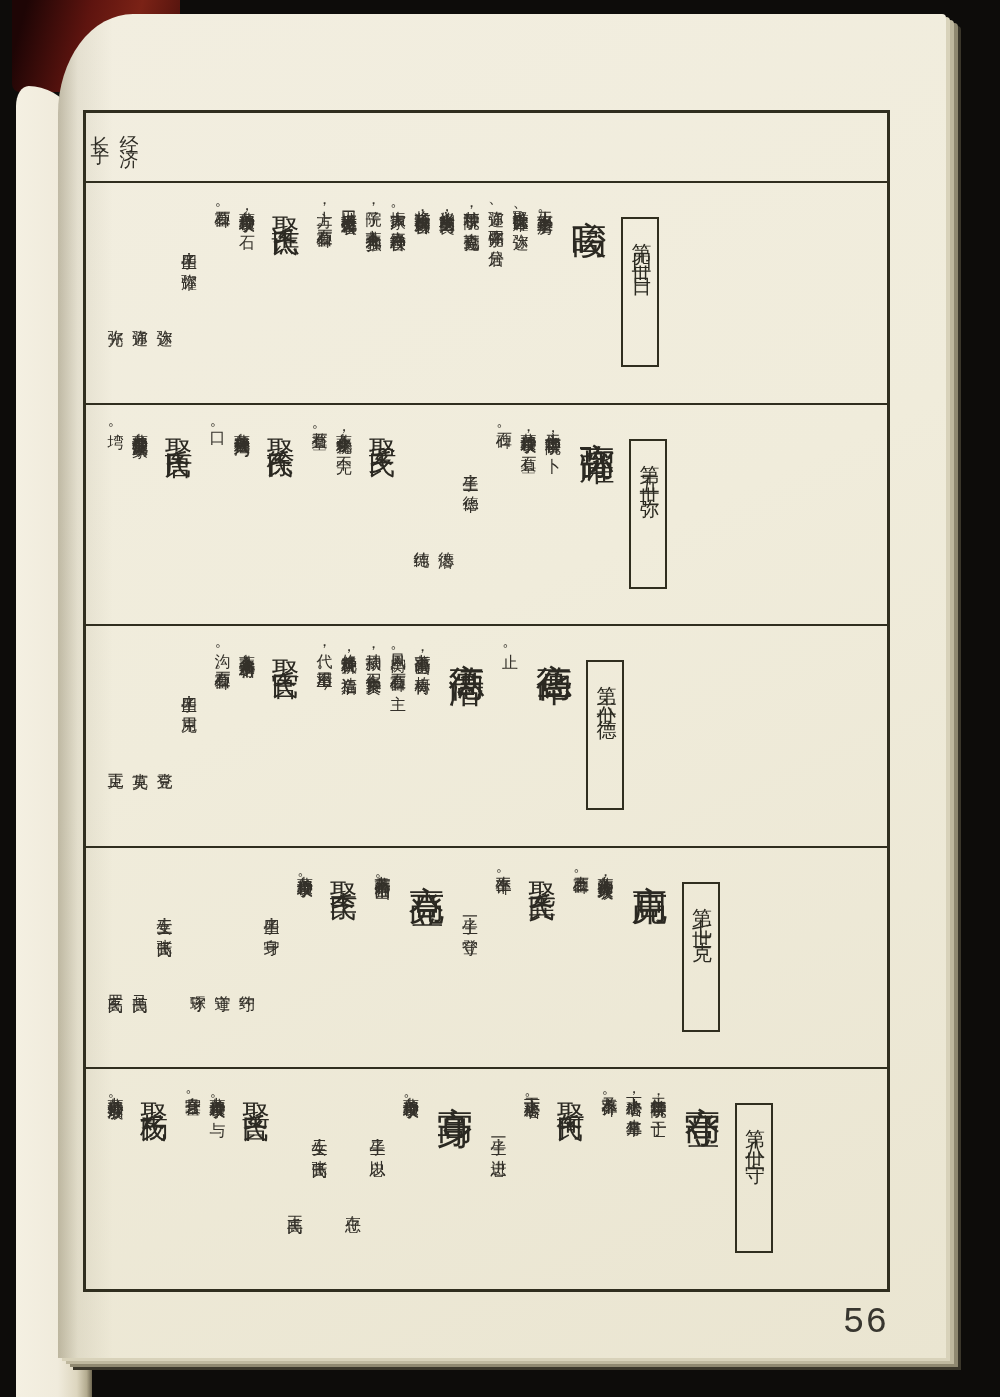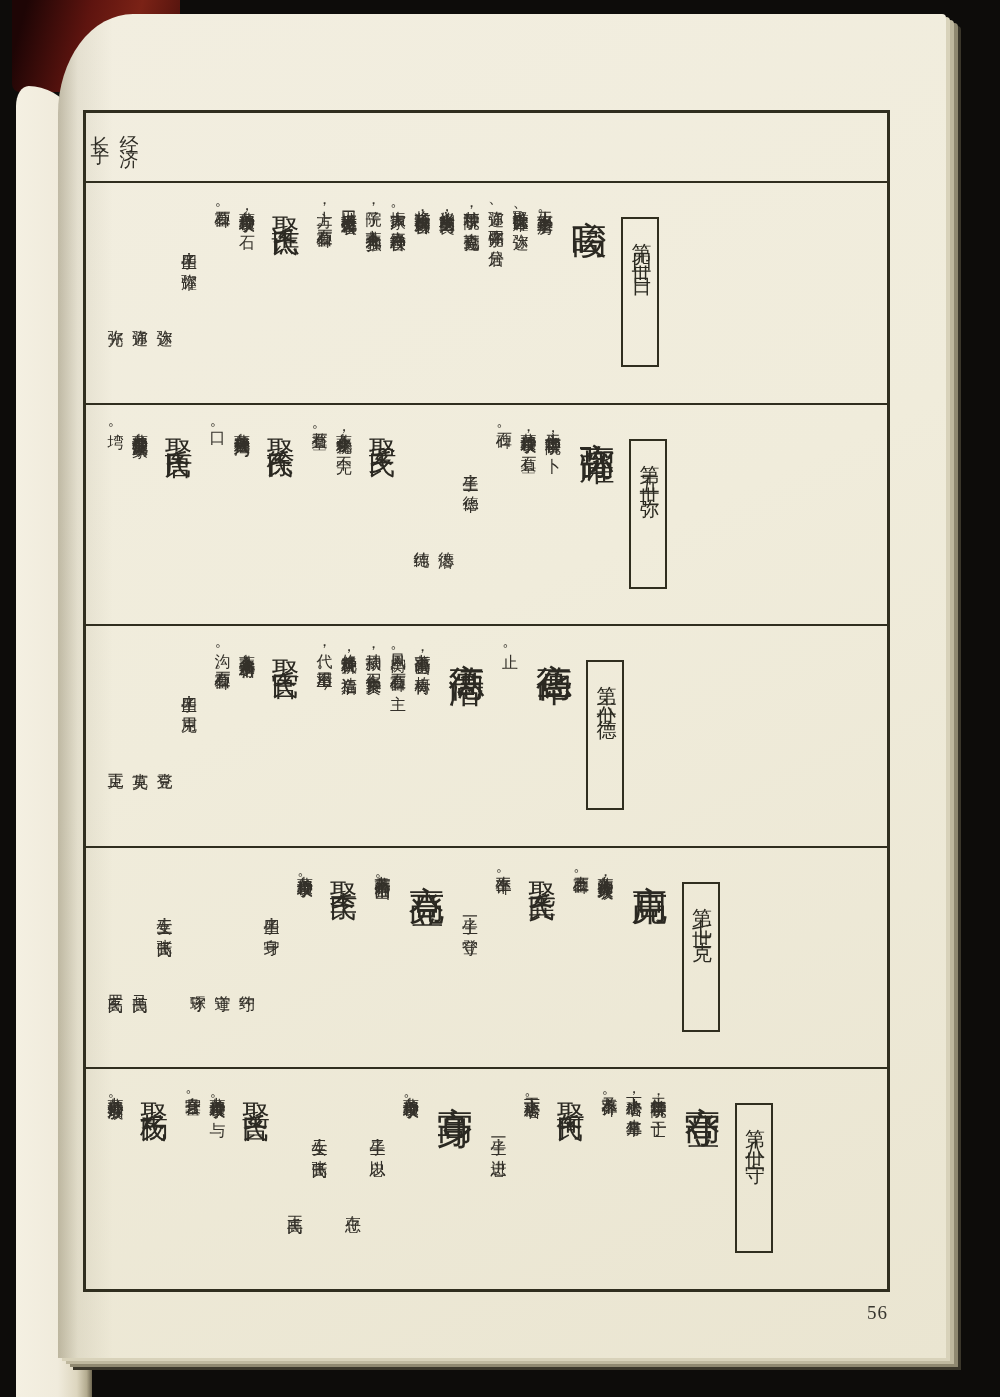--- a/index.html
+++ b/index.html
@@ -43,22 +43,22 @@
 
   .chunk { margin-left:9px; }
   .pname { font-size:36px; line-height:45px; letter-spacing:4px; margin-top:0; color:#2b2922; }
   .spouse { font-size:28px; line-height:35px; margin-top:2px; color:#2b2922; }
   .spouse .sname { padding-top:12px; }
   .bio { font-size:16px; line-height:24.5px; letter-spacing:1px; white-space:pre-line; margin-top:7px; }
   .kids { margin-top:50px; font-size:16px; line-height:24.5px; letter-spacing:1px; }
   .kcol { display:block; }
   .kcol.more { margin-top:76px; }
 
-  .page-number { position:absolute; top:1288px; right:58px; font-family:Liberation Serif, serif;
-    font-size:19px; color:#38362f; letter-spacing:1px; }
+  .page-number { position:absolute; top:1288px; right:58px; font-family:Liberation Mono, monospace;
+    font-size:36px; color:#38362f; letter-spacing:1px; }
 </style>
 </head>
 <body>
 
 <div class="scan">
   <div class="cover-accent"></div>
   <div class="facing-page"></div>
 
   <div class="page">
     <div class="frame">

